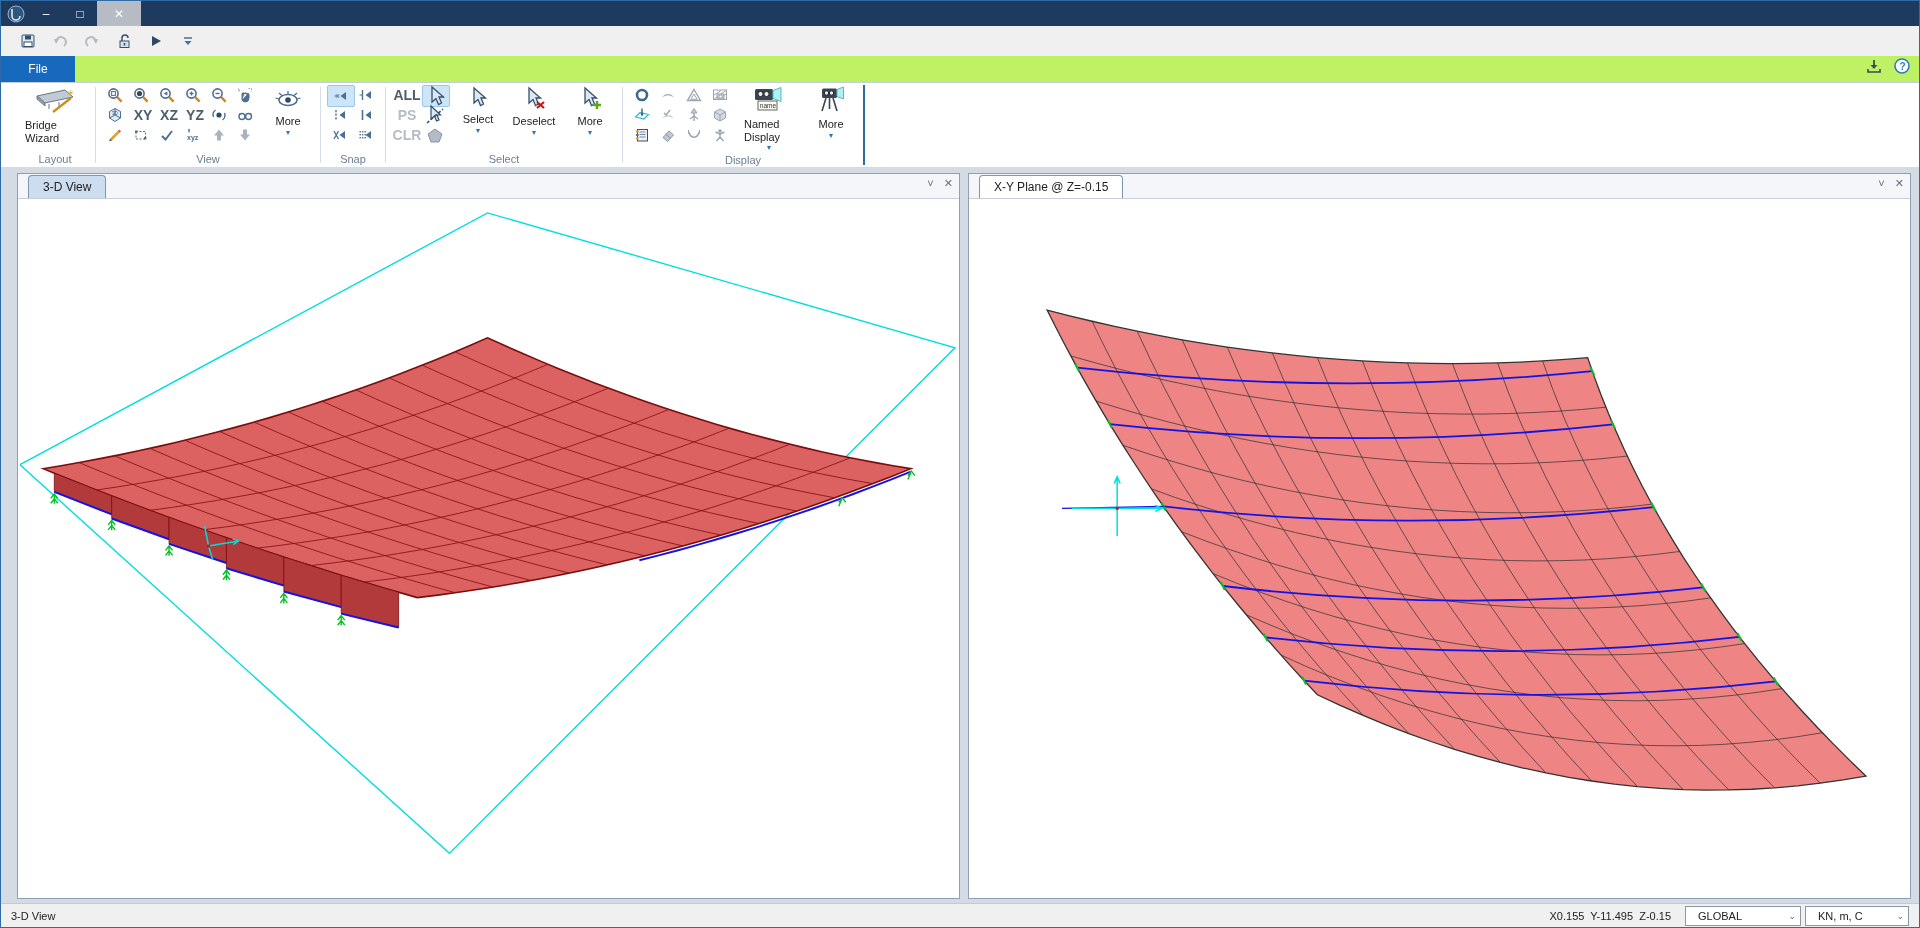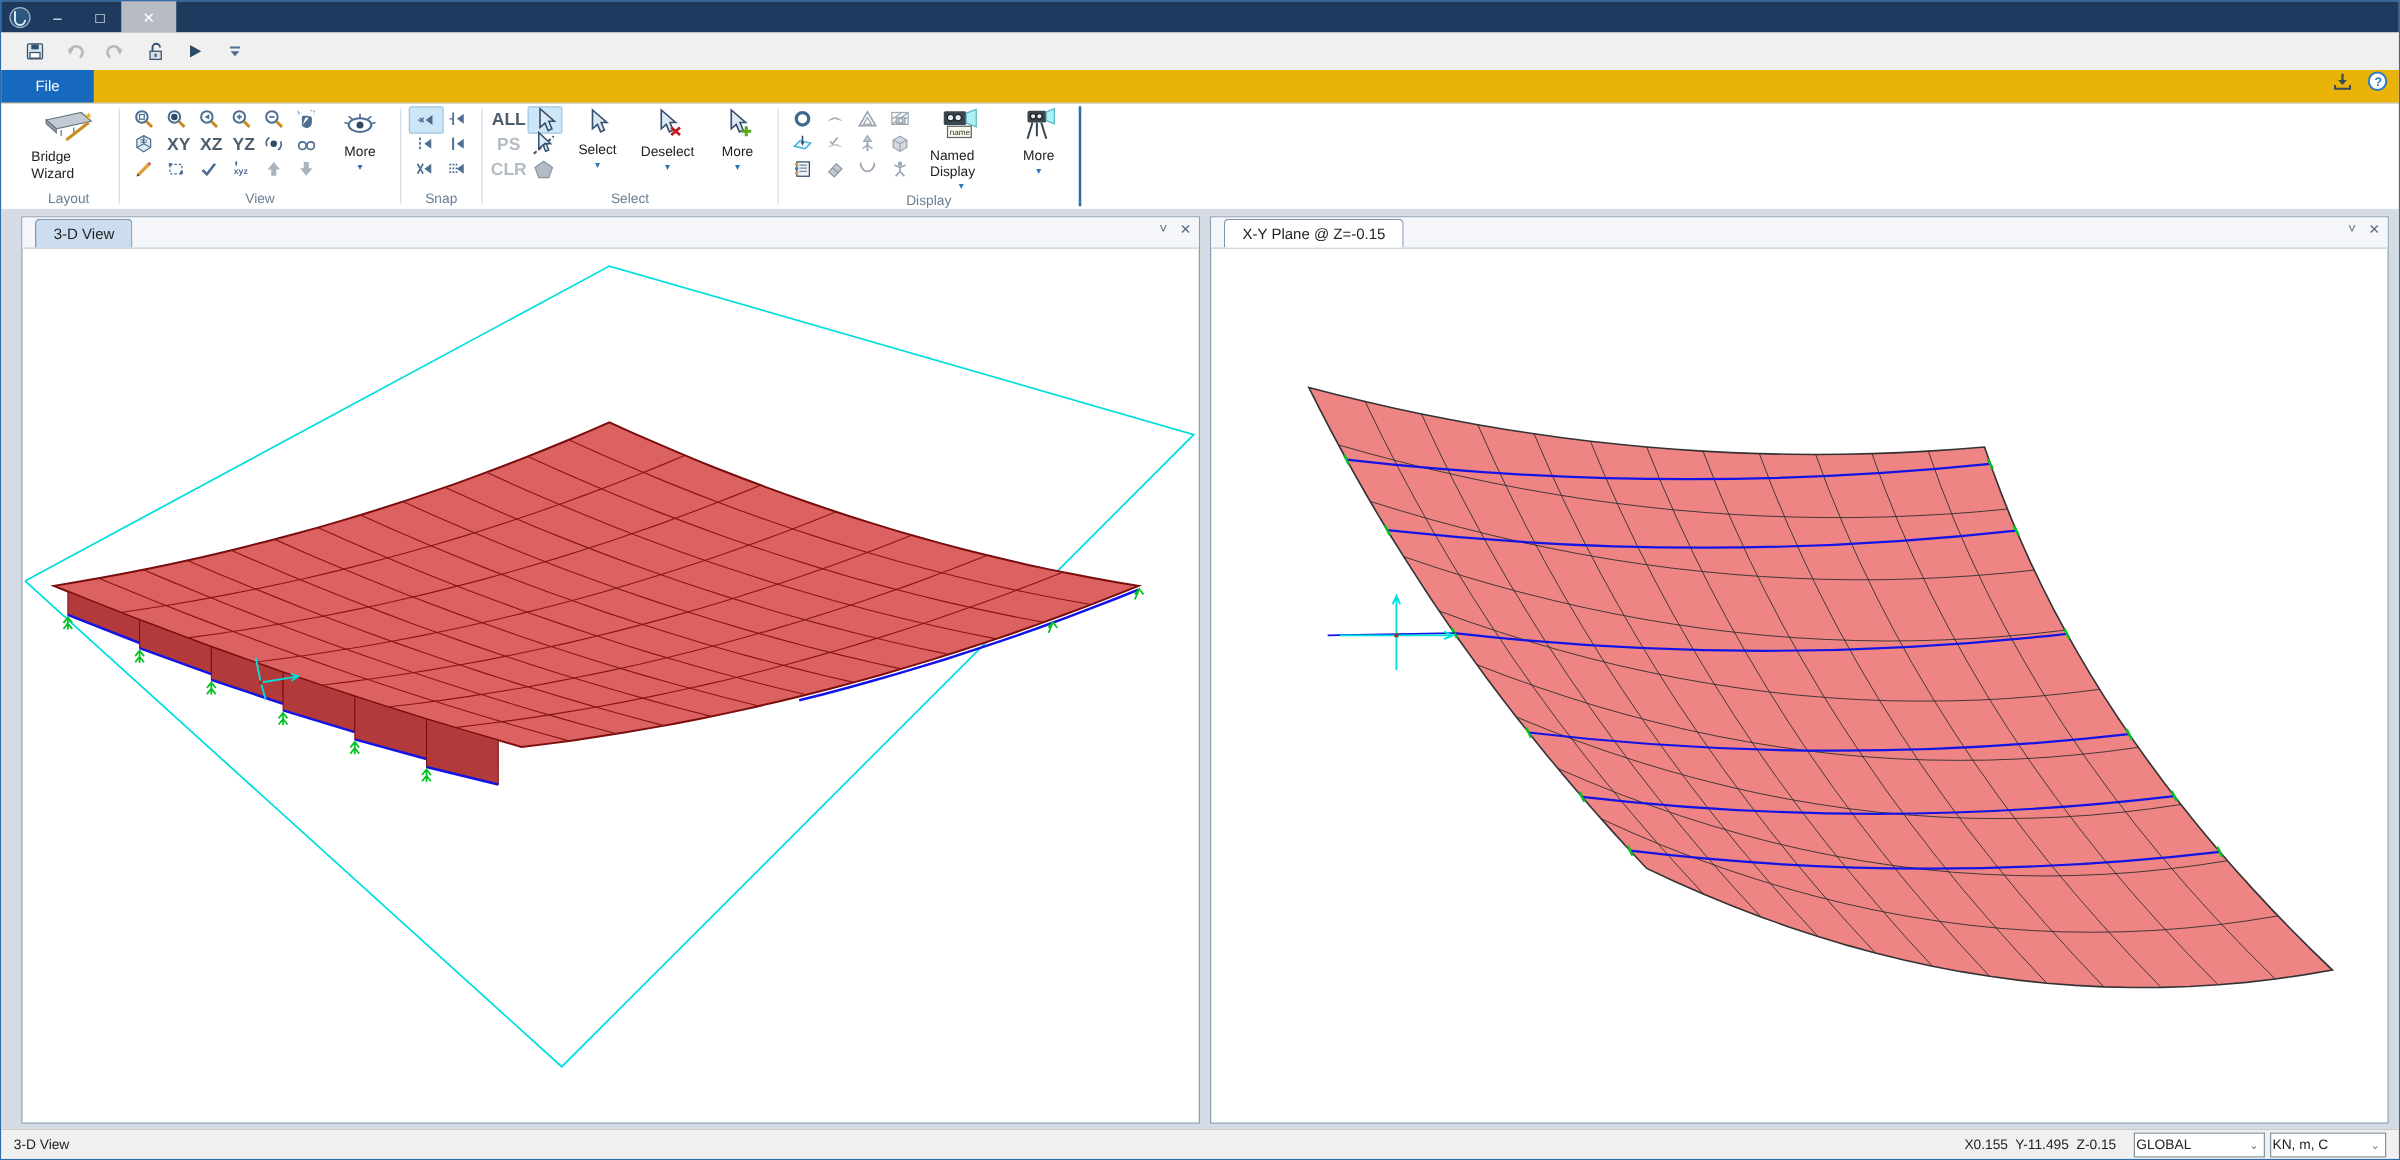--- a/index.html
+++ b/index.html
@@ -10,21 +10,21 @@
   .titlebar{height:25px;background:#1e3a5f;display:flex;align-items:center;color:#fff;flex:0 0 auto;}
   .app-icon{width:26px;height:22px;display:flex;align-items:center;justify-content:center;margin-left:2px;}
   .title{flex:1;text-align:center;font-size:13px;white-space:pre;}
   .wincontrols{display:flex;height:100%;}
   .wc{width:34px;height:100%;display:flex;align-items:center;justify-content:center;font-size:12px;color:#fff;cursor:default;}
   .wc.close{background:#b7bcc4;width:44px;}
   
   .qa-row{height:30px;background:#f0f0f0;display:flex;align-items:center;padding-left:16px;gap:10px;flex:0 0 auto;}
   .qa-btn{width:22px;height:22px;display:flex;align-items:center;justify-content:center;}
   
-  .tab-row{height:26px;display:flex;align-items:flex-end;background:#eab308;border-bottom:1px solid #c3cedb;flex:0 0 auto;position:relative;}
+  .tab-row{height:26px;display:flex;align-items:flex-end;background:#bef264;border-bottom:1px solid #c3cedb;flex:0 0 auto;position:relative;}
   .file-tab{width:74px;height:26px;background:#1769bd;color:#fff;font-size:12px;display:flex;align-items:center;justify-content:center;}
   .tabs{display:flex;height:26px;margin-left:12px;}
   .tab{padding:0 16px;font-size:12px;color:#333;display:flex;align-items:center;height:25px;}
   .tab.sel{background:#fff;color:#1769bd;border:1px solid #b9c6d2;border-bottom:1px solid #fff;margin-bottom:-1px;height:26px;}
   .tabrow-right{position:absolute;right:8px;bottom:3px;display:flex;gap:10px;align-items:center;}
   
   .ribbon{height:84px;background:#fff;display:flex;align-items:stretch;padding-left:14px;flex:0 0 auto;position:relative;}
   .rgroup{display:flex;flex-direction:column;align-items:center;padding:2px 6px 0 6px;}
   .rgroup .body{flex:1;display:flex;align-items:flex-start;gap:4px;}
   .gcap{font-size:11px;color:#6a7e92;padding:1px 0 2px 0;}
@@ -46,21 +46,21 @@
   .panel-head{height:24px;background:#f4f6f9;border-bottom:1px solid #c6cfda;display:flex;align-items:flex-end;position:relative;}
   .ptab{margin-left:10px;height:22px;padding:0 14px;font-size:12px;display:flex;align-items:center;border:1px solid #7e96b2;border-bottom:none;border-radius:4px 4px 0 0;background:#fff;color:#222;}
   .ptab.active{background:#cdddf0;}
   .phead-ic{position:absolute;right:6px;top:3px;display:flex;gap:10px;color:#5f7082;font-size:11px;}
   .viewport{flex:1;position:relative;min-height:0;}
   .viewport svg{position:absolute;left:0;top:0;width:100%;height:100%;}
   
   .statusbar{height:23px;background:#f0f0f0;border-top:1px solid #c9c9c9;display:flex;align-items:center;font-size:11px;color:#222;flex:0 0 auto;padding:0 6px;}
   .statusbar .msg{flex:1;padding-left:4px;}
   .coords{white-space:pre;margin-right:14px;}
-  .dropdown{background:#fff;border:1px solid #8a97a5;height:18px;display:flex;align-items:center;font-size:11px;padding-left:1px;margin-right:4px;justify-content:space-between;}
+  .dropdown{background:#fff;border:1px solid #8a97a5;height:18px;display:flex;align-items:center;font-size:11px;padding-left:12px;margin-right:4px;justify-content:space-between;}
   .dropdown .dda{color:#5a6a7a;padding:0 4px;font-size:9px;}
 </style>
 </head>
 <body>
 
 <div class="app">
 
   <div class="titlebar">
     <div class="app-icon">
       <svg width="18" height="18" viewBox="0 0 18 18">

